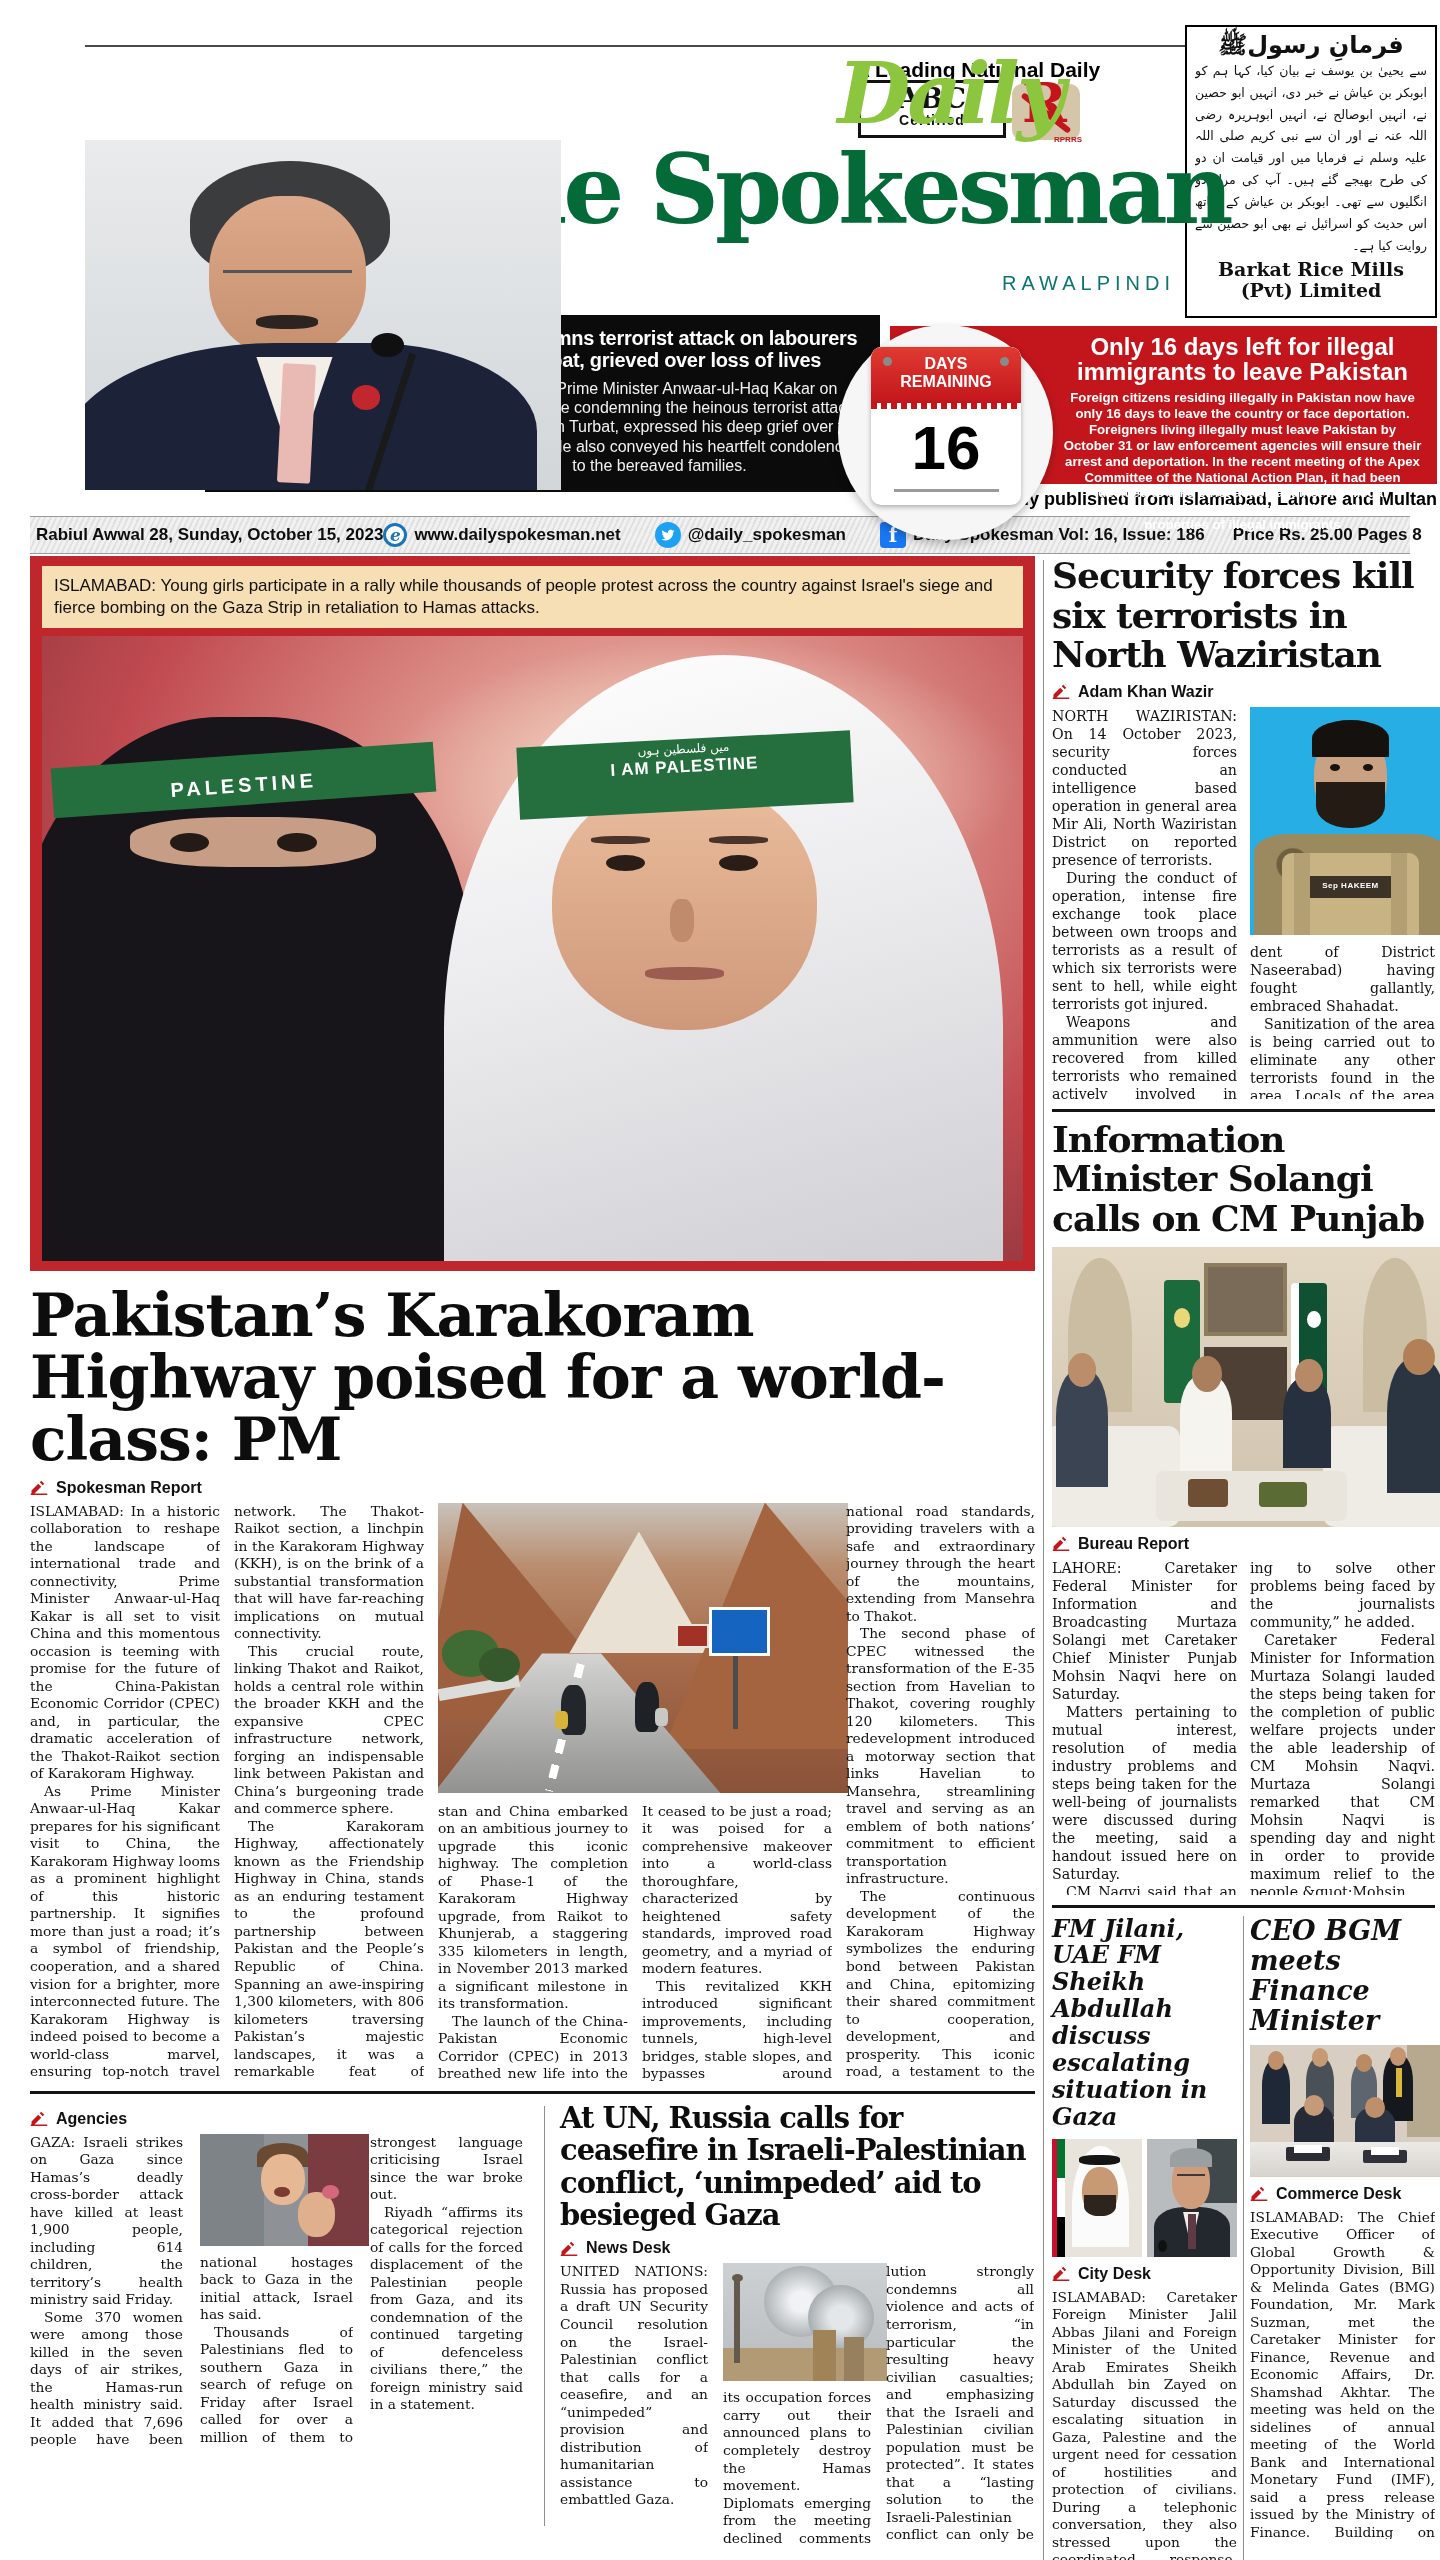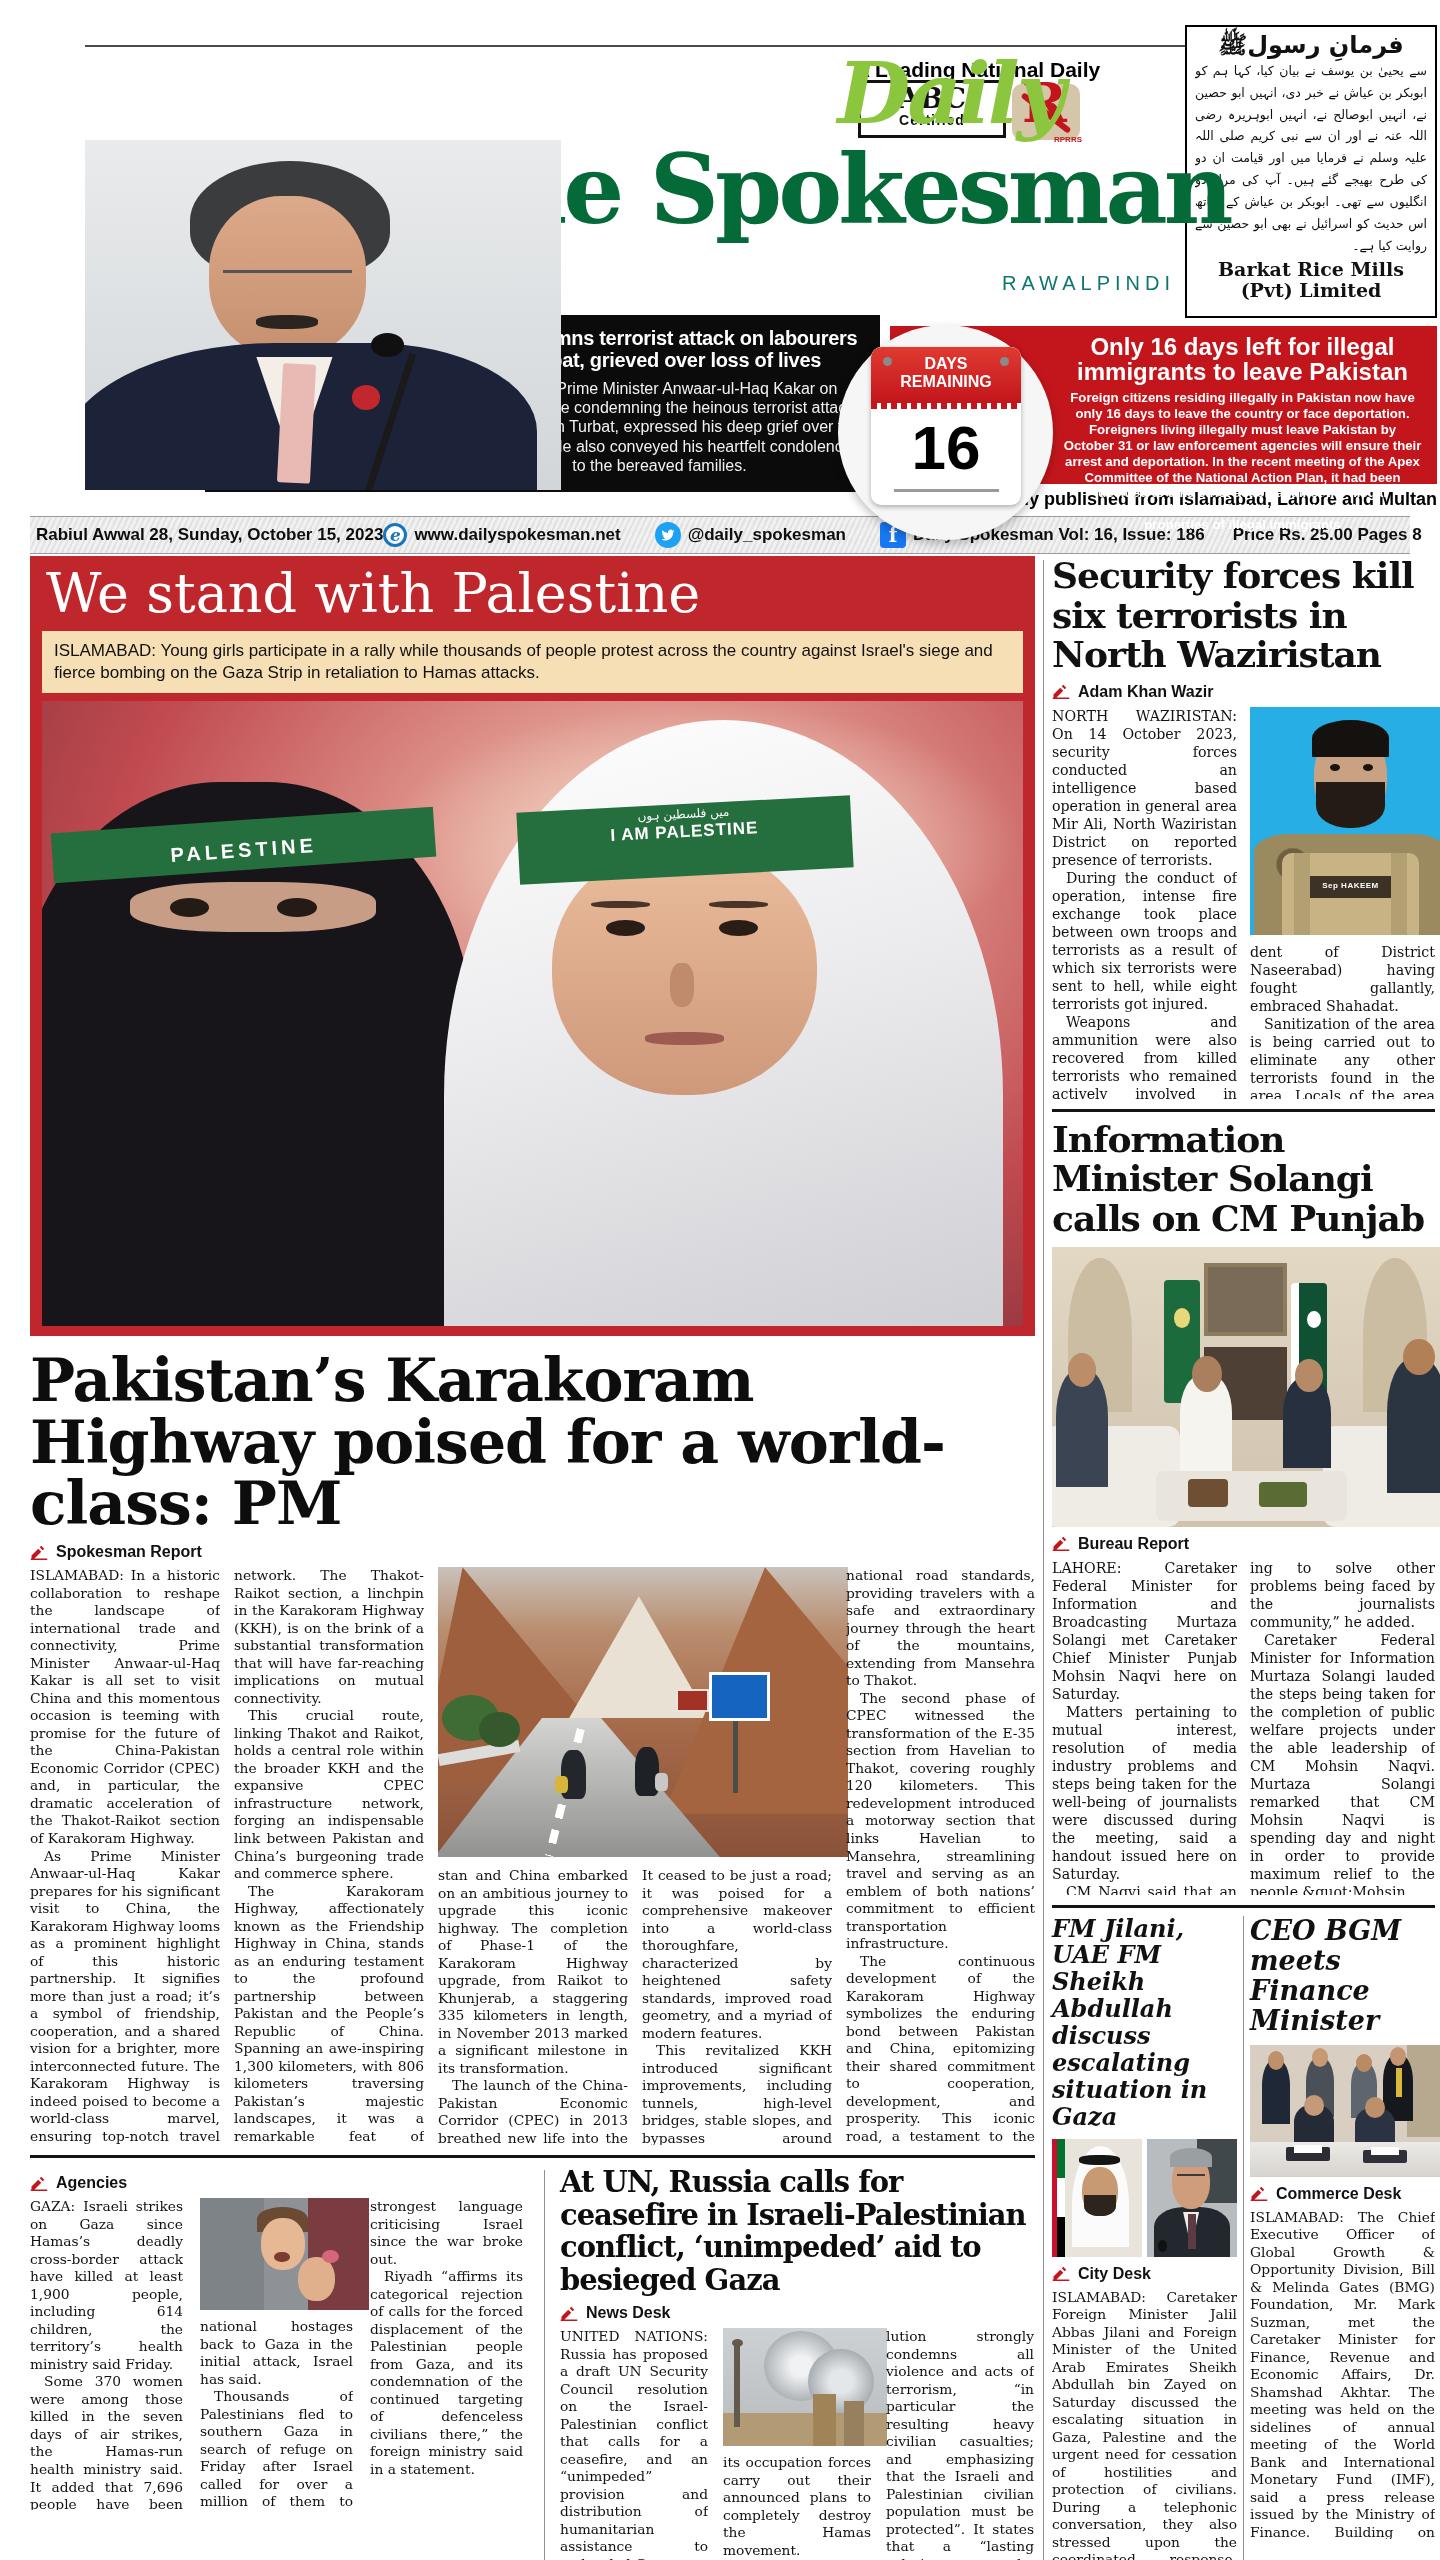--- a/index.html
+++ b/index.html
@@ -189,21 +189,20 @@
     <div class="it" style="margin-left:28px;margin-right:16px;">
         <span>Price Rs. 25.00 Pages 8</span>
       </div>
   </div>
 
   <div class="main">
 
     <div class="colL">
 
       <section class="pal">
-        <h1 class="t">We stand with Palestine</h1>
         <div class="cap">ISLAMABAD: Young girls participate in a rally while thousands of people protest across the country against Israel's siege and fierce bombing on the Gaza Strip in retaliation to Hamas attacks.</div>
         <div class="pal-photo">
           <div class="s" style="left:35%;top:0;width:65%;height:45%;background:radial-gradient(ellipse,#f2d5c4 0%,rgba(240,200,180,0) 70%);"></div>
           <div class="s" style="left:-3%;top:13%;width:47%;height:92%;background:#17141a;border-radius:45% 45% 0 0;"></div>
           <div class="band" style="left:1%;top:19%;width:39%;height:8%;transform:rotate(-4deg);font:bold 20px/3 'Liberation Sans',sans-serif;letter-spacing:4px;overflow:hidden;">
             <span>PALESTINE</span>
           </div>
           <div class="s" style="left:9%;top:29%;width:25%;height:8%;background:#c79d85;border-radius:40%;"></div>
           <div class="s" style="left:13%;top:31.5%;width:4%;height:3%;background:#241a16;border-radius:50%;"></div>
           <div class="s" style="left:24%;top:31.5%;width:4%;height:3%;background:#241a16;border-radius:50%;"></div>

